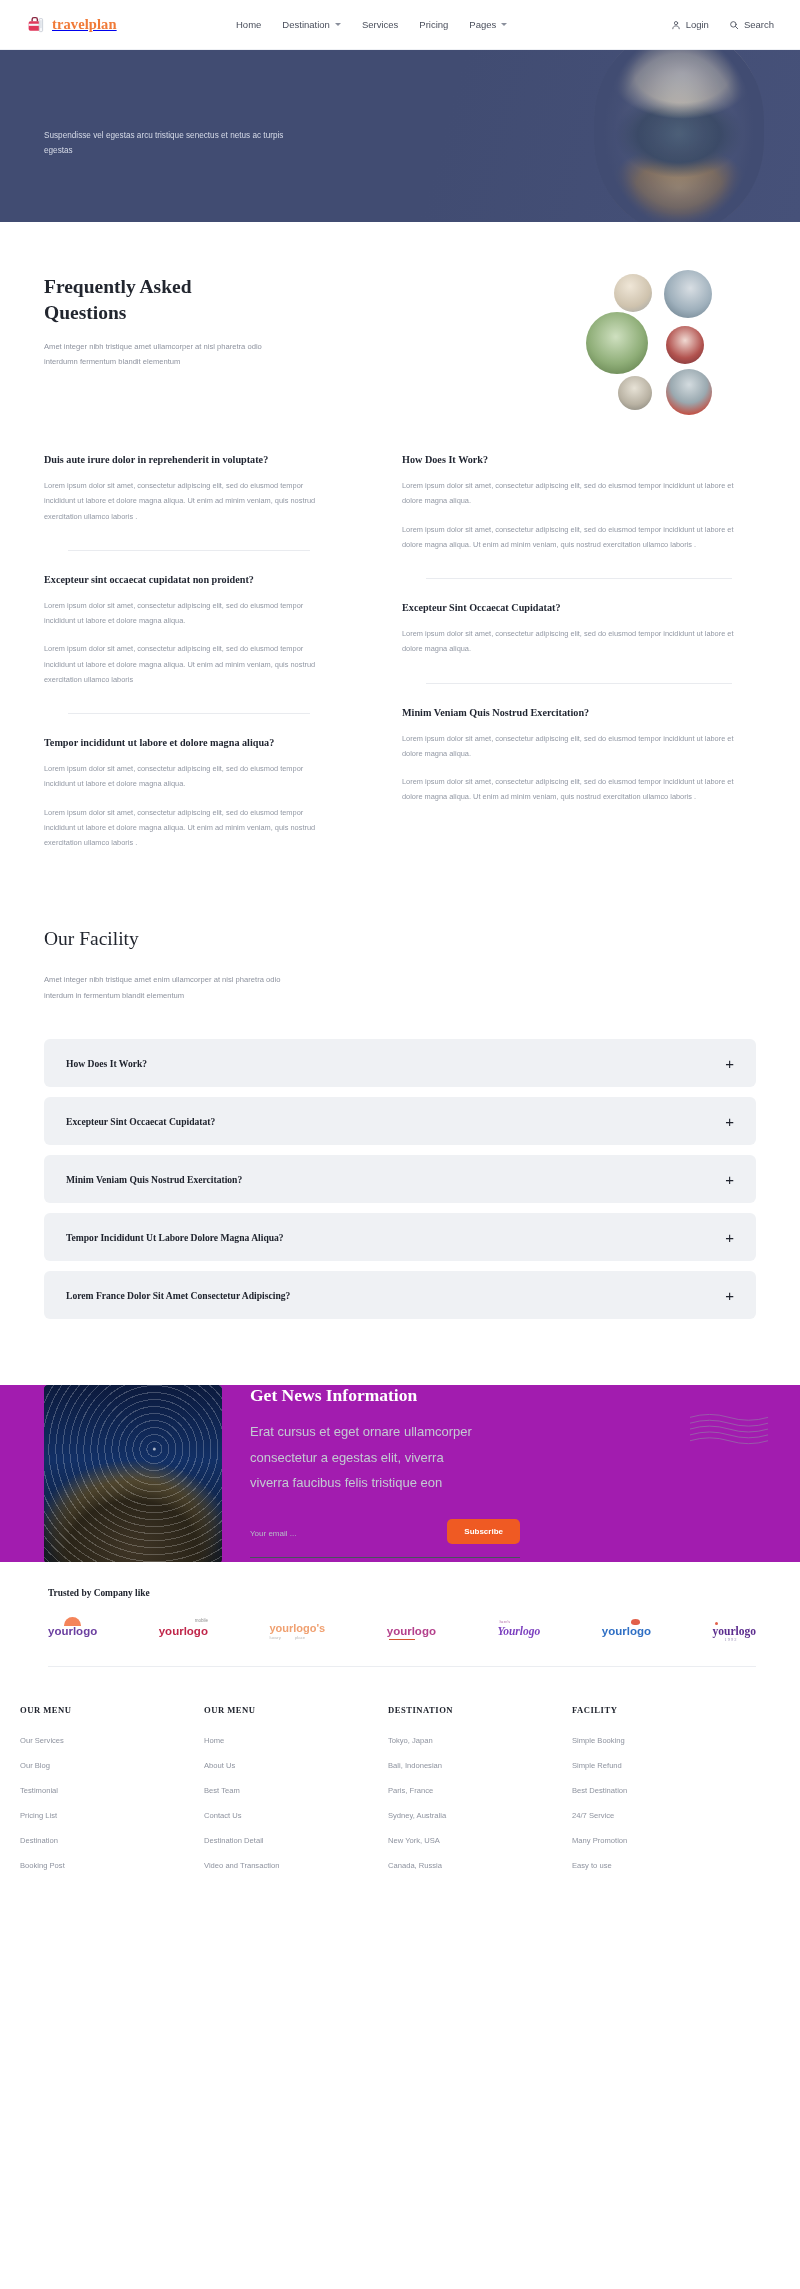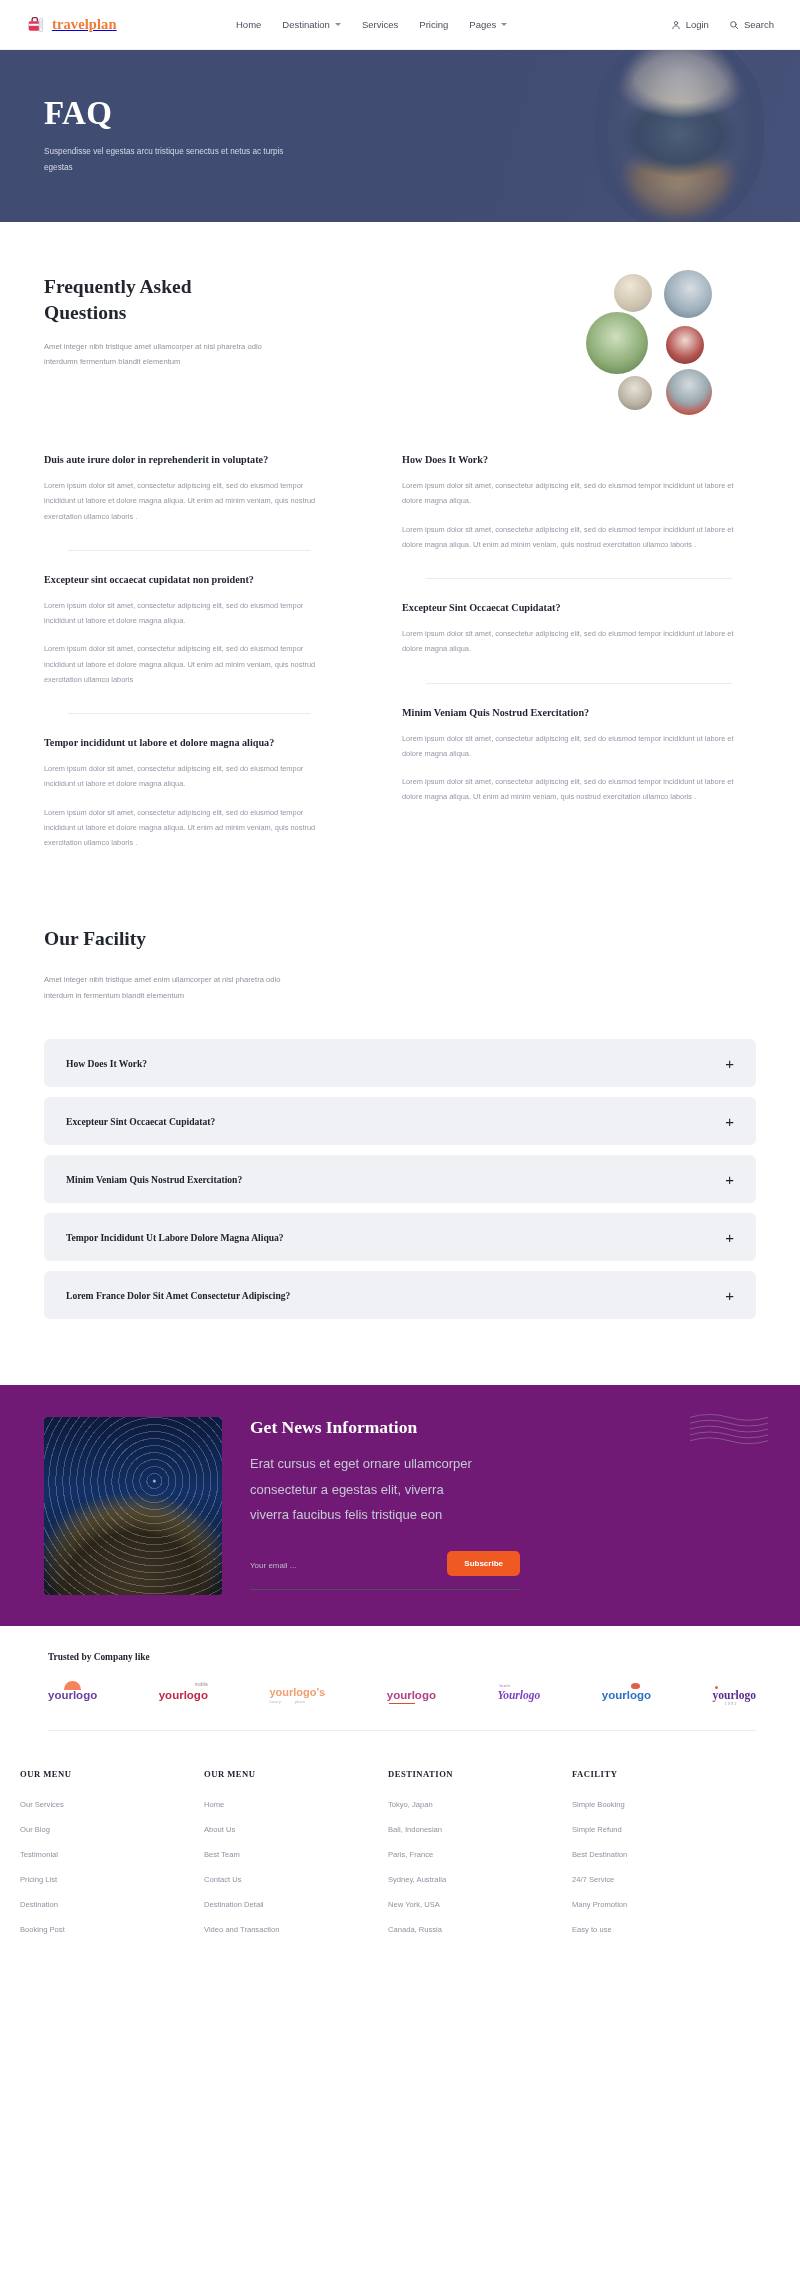--- a/index.html
+++ b/index.html
@@ -114,21 +114,21 @@
   }
   .faq-a {
     margin-top: 11px; font-size: 7.4px; line-height: 2.05; color: #9298a4;
   }
   .faq-a + .faq-a { margin-top: 13px; }
   .faq-sep { height: 1px; background: #e9ebef; margin: 22px 24px 22px 24px; }
 
   
   .facility { padding: 74px 44px 0 44px; }
   .facility-title {
-    font-family: "Liberation Serif", serif; font-weight: 700;
+    font-family: "Liberation Serif", serif; font-weight: 400;
     font-size: 19.5px; color: #22262f;
   }
   .facility-note {
     margin-top: 22px; font-size: 7.6px; line-height: 2.05; color: #8e939f; max-width: 260px;
   }
   .accordion { margin-top: 36px; display: flex; flex-direction: column; gap: 10px; }
   .acc-item {
     background: #eff1f4; border-radius: 6px; height: 48px;
     display: flex; align-items: center; justify-content: space-between;
     padding: 0 22px;
@@ -137,22 +137,22 @@
     font-family: "Liberation Serif", serif; font-weight: 700;
     font-size: 9.6px; color: #20242e;
   }
   .acc-plus {
     font-size: 15px; color: #20242e; line-height: 1; font-weight: 400;
     font-family: "Liberation Sans", sans-serif;
   }
 
   
   .news {
-    margin-top: 66px; background: #701a75; position: relative;
-    height: 241px; padding: 0 44px; display: flex; align-items: center; gap: 28px;
+    margin-top: 66px; background: #a21caf; position: relative;
+    height: 177px; padding: 0 44px; display: flex; align-items: center; gap: 28px;
     overflow: hidden;
   }
   .news-photo {
     width: 178px; height: 178px; border-radius: 4px; flex: none;
     background:
       radial-gradient(circle at 62% 36%, rgba(255,255,255,.55) 0 1px, rgba(255,255,255,0) 2px),
       repeating-radial-gradient(circle at 62% 36%, rgba(255,255,255,.22) 0 1px, rgba(255,255,255,0) 1px 7px),
       radial-gradient(ellipse 80% 60% at 50% 92%, #3f3526 0%, #2a2418 45%, rgba(42,36,24,0) 70%),
       radial-gradient(ellipse 70% 48% at 50% 78%, #8a7a52 0%, #5d5236 50%, rgba(93,82,54,0) 75%),
       linear-gradient(180deg, #0c1a3d 0%, #123066 42%, #0f2347 72%, #0a1424 100%);
@@ -284,21 +284,20 @@
         </svg>
       </span>
       <span>Search</span>
     </a>
   </div>
 </header>
 
 <section class="hero">
   <div class="hero-photo"></div>
   <div class="hero-inner">
-    <h1 class="hero-title">FAQ</h1>
     <p class="hero-sub">Suspendisse vel egestas arcu tristique senectus et netus ac turpis egestas</p>
   </div>
 </section>
 
 <section class="faq-section">
   <div class="faq-head">
     <div>
       <h2 class="faq-heading">Frequently Asked Questions</h2>
       <p class="faq-headnote">Amet integer nibh tristique amet ullamcorper at nisl pharetra odio interdumn fermentum blandit elementum</p>
     </div>

